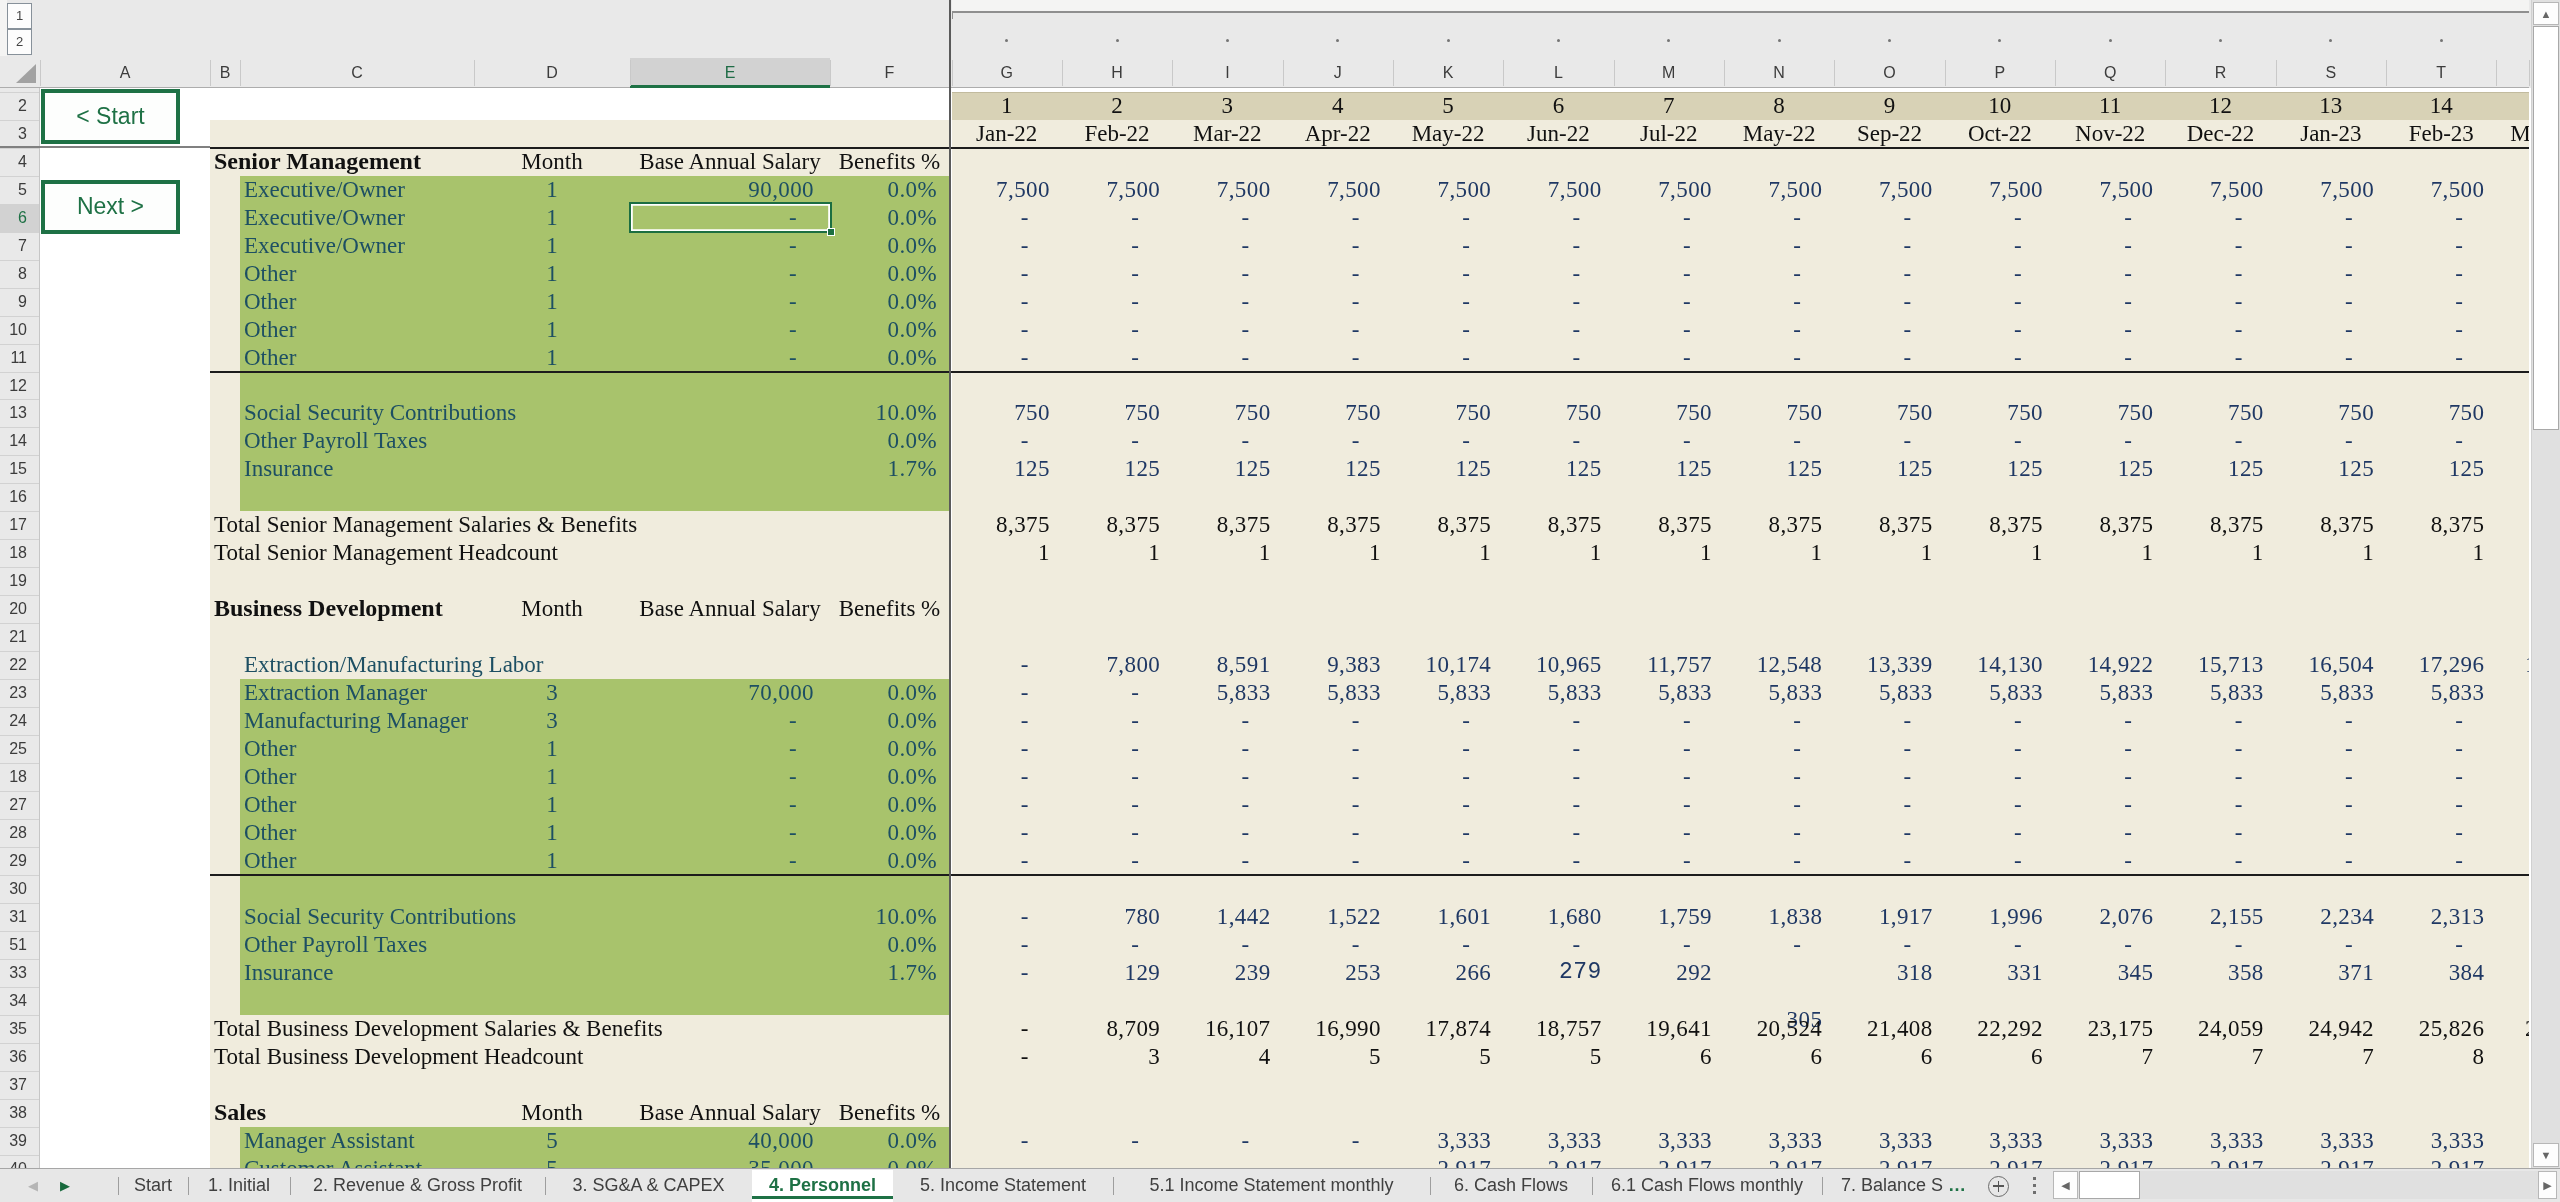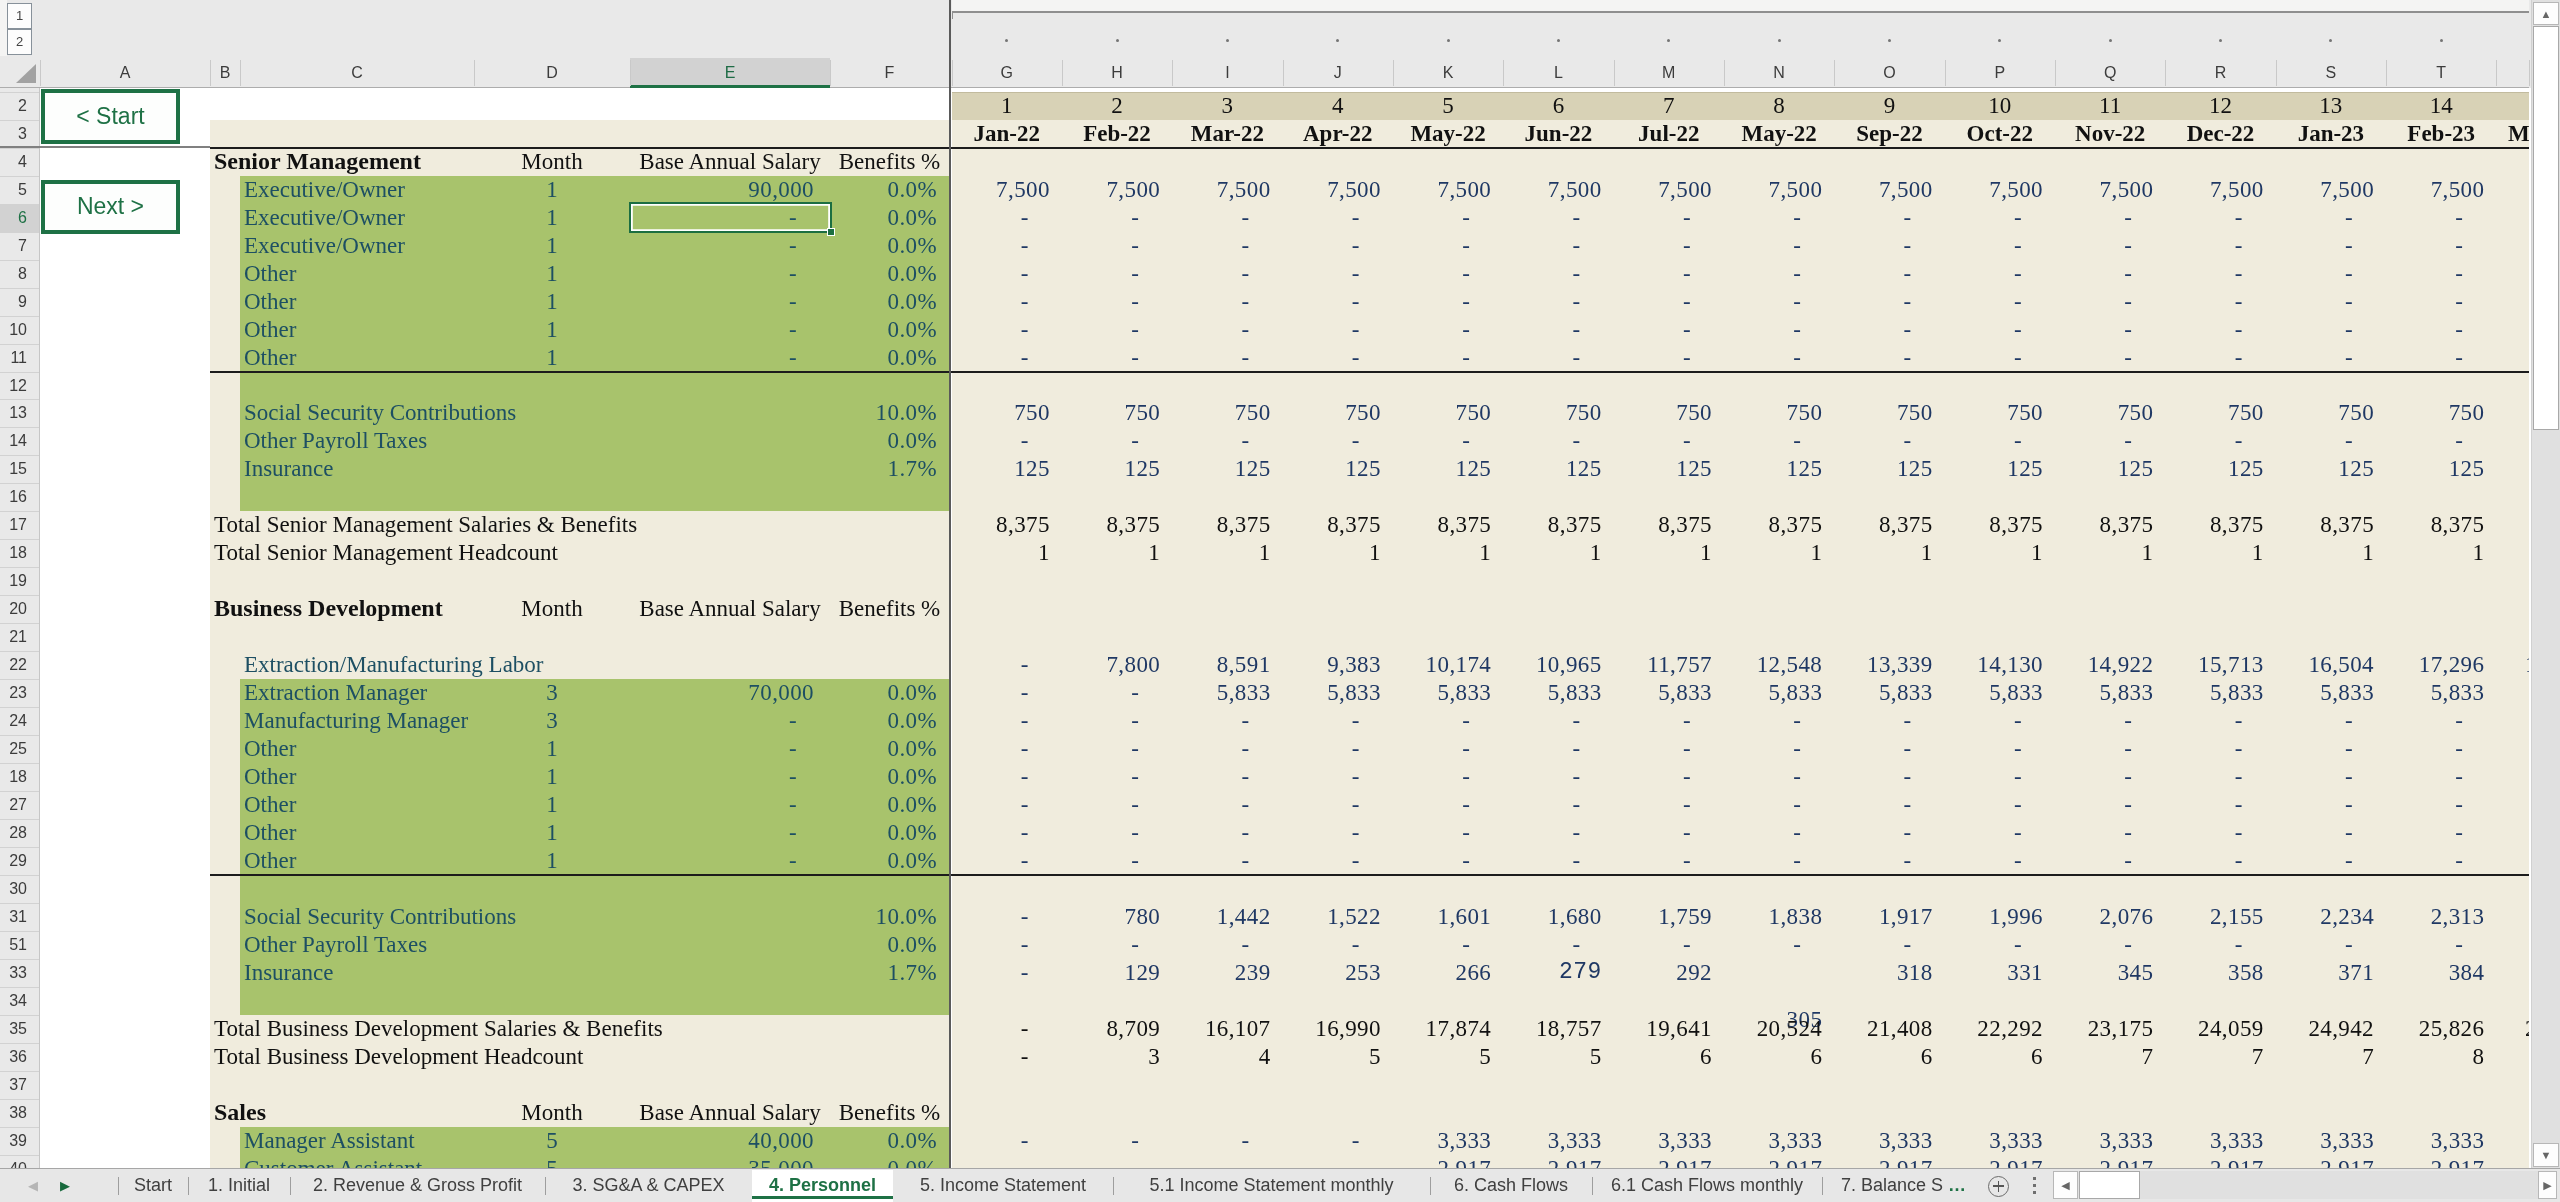--- a/index.html
+++ b/index.html
@@ -24,21 +24,21 @@
   .cream{background:#f0ecdd;}
   .tan{background:#d8d2b6;border-top:1px solid #c2bb9e;box-sizing:border-box;}
   .green{background:#a8c36c;}
   .blackline{background:#1c1c1c;}
   .freeze-v{background:#5a5a5a;}
   .freeze-h{background:#808080;}
   
   .cell{font-family:"Liberation Serif",serif;font-size:23px;color:#1f3864;white-space:pre;}
   .lbl{color:#1d4f63;}
   .blk{color:#111111;}
-  .bold{font-weight:bold;}
+  .bold{font-weight:normal;}
   .num{text-align:right;letter-spacing:0.4px;}
   .ctr{text-align:center;}
   .sechdr{font-family:"Liberation Serif",serif;font-weight:bold;font-size:24px;color:#111;}
   
   #selcell{box-sizing:border-box;border:2.5px solid #1c6e41;box-shadow:inset 0 0 0 1.8px #ffffff;}
   #selhandle{background:#1c6e41;border:1.5px solid #ffffff;width:6px;height:6px;}
   
   .navbtn{box-sizing:border-box;background:#fdfefd;border:4px solid #1e7145;color:#1e7145;
           font-size:23px;display:flex;align-items:center;justify-content:center;
           font-family:"Liberation Sans",sans-serif;}

